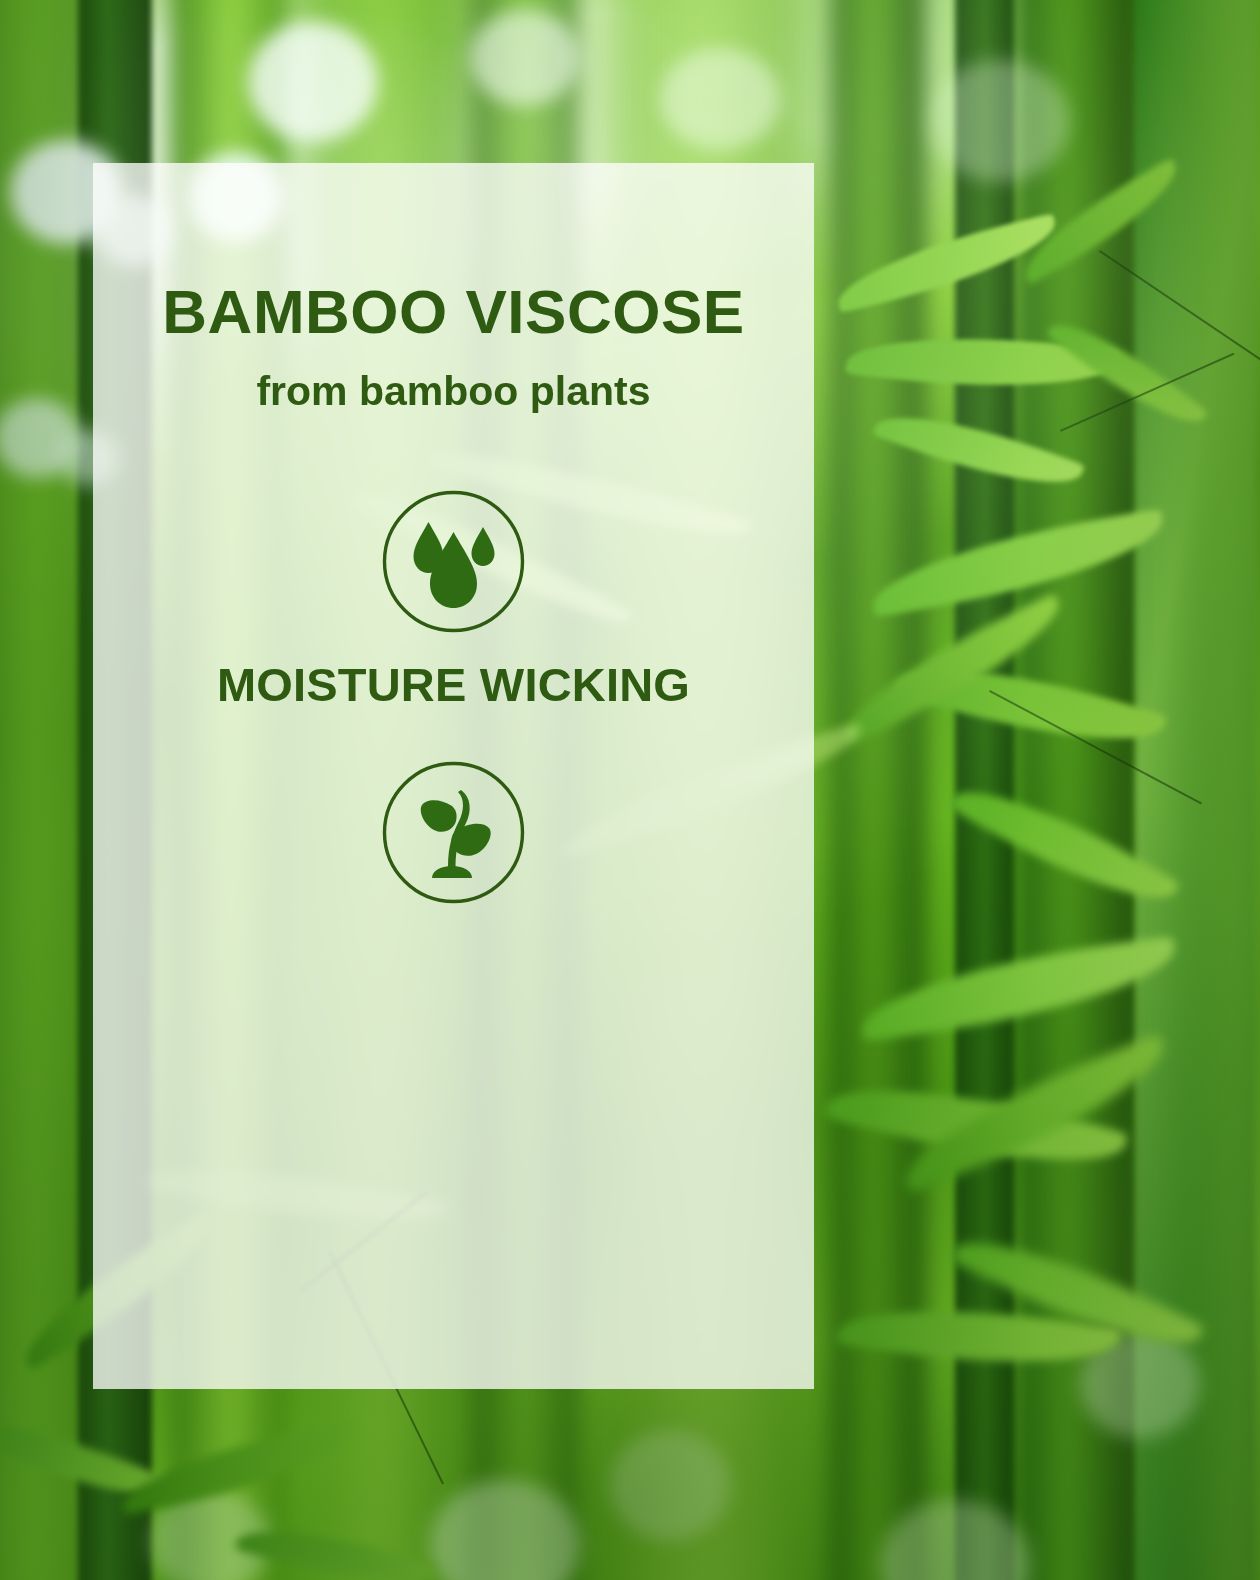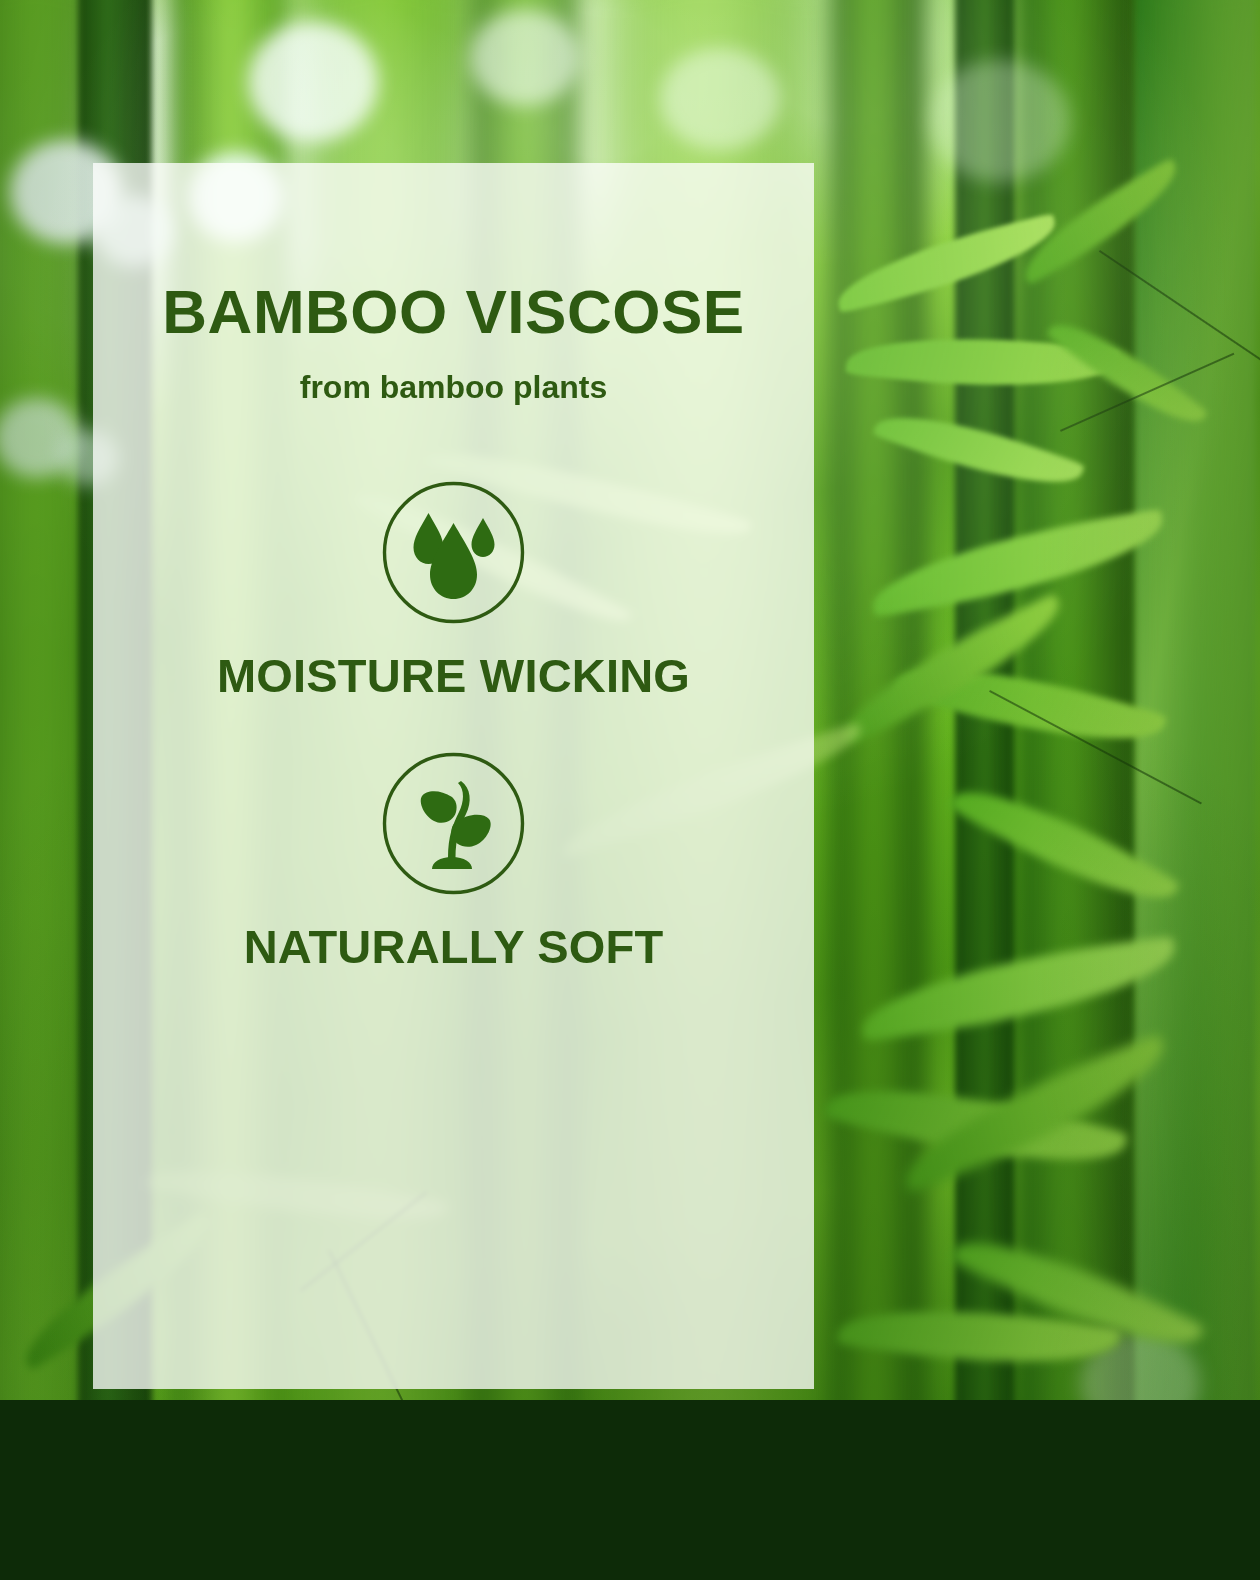--- a/index.html
+++ b/index.html
@@ -3,21 +3,21 @@
 <meta charset="utf-8">
 <style>
   html, body {
     margin: 0;
     padding: 0;
     background: #0d2b08;
   }
   #poster {
     position: relative;
     width: 1260px;
-    height: 1400px;
+    height: 1580px;
     overflow: hidden;
     font-family: "Liberation Sans", sans-serif;
     background: #14b8a6;
   }
 
   
   .bg-layer {
     position: absolute;
     inset: 0;
     pointer-events: none;
@@ -107,21 +107,21 @@
     margin-top: 118px;
     font-size: 62px;
     font-weight: 700;
     letter-spacing: .5px;
     color: #2e5a12;
     line-height: 1;
     white-space: nowrap;
   }
   .subtitle {
     margin-top: 28px;
-    font-size: 32px;
+    font-size: 41px;
     font-weight: 700;
     color: #2e5a12;
     line-height: 1;
     white-space: nowrap;
   }
 
   .features {
     margin-top: 78px;
     width: 100%;
     display: flex;
@@ -255,21 +255,20 @@
             <circle cx="71.5" cy="71.5" r="69" fill="none" stroke="#2e5a12" stroke-width="3.4"></circle>
 
             <path d="M76 31 C83 38 82 50 77 60 C71 72 66 84 66 106 L73.5 106 C73.5 86 78 74 84 62 C90 50 89 36 79 29 Z" fill="#2e6b12"></path>
 
             <path d="M70 45 C58 37 44 38 40 44 C36 50 42 64 52 69 C62 74 72 68 74 60 C75.5 53.5 74 48.5 70 45 Z" fill="#2e6b12"></path>
 
             <path d="M74 70 C86 61 102 61 107 67 C112 73 105 88 94 93 C83 98 72 92 70 84 C68.5 77.5 70 73 74 70 Z" fill="#2e6b12"></path>
 
             <path d="M50 117 C50 110 58 105 70 105 C82 105 90 110 90 117 Z" fill="#2e6b12"></path>
           </svg>
-          <div class="feature-label">NATURALLY SOFT</div>
         </div>
 
 
       </div>
     </div>
   </div>
 
 </div>
 
 </body></html>

